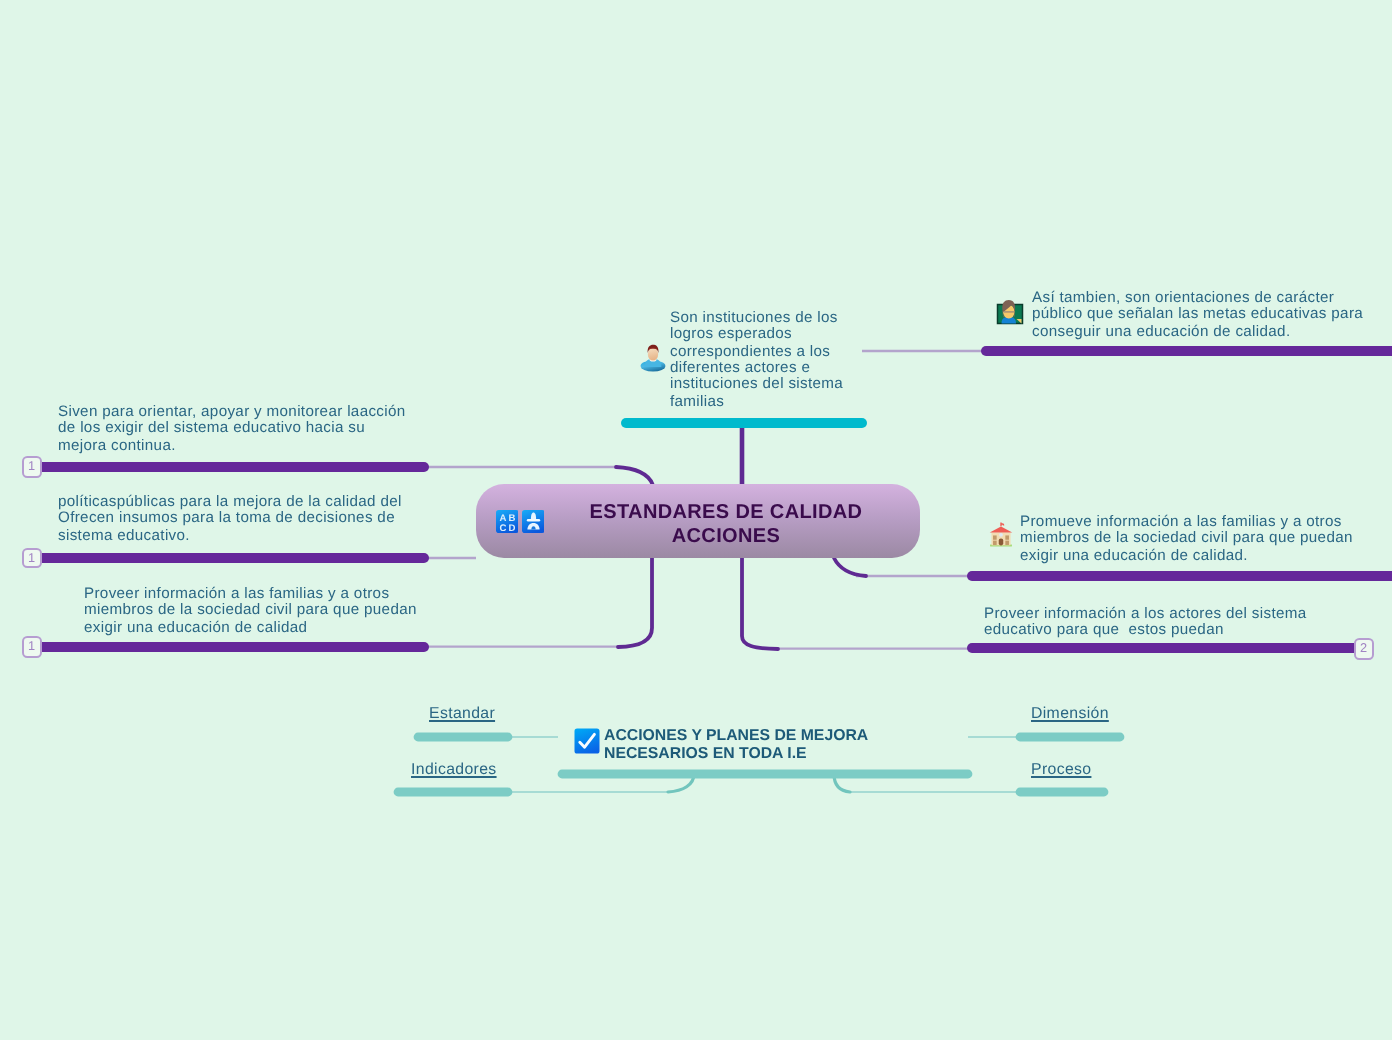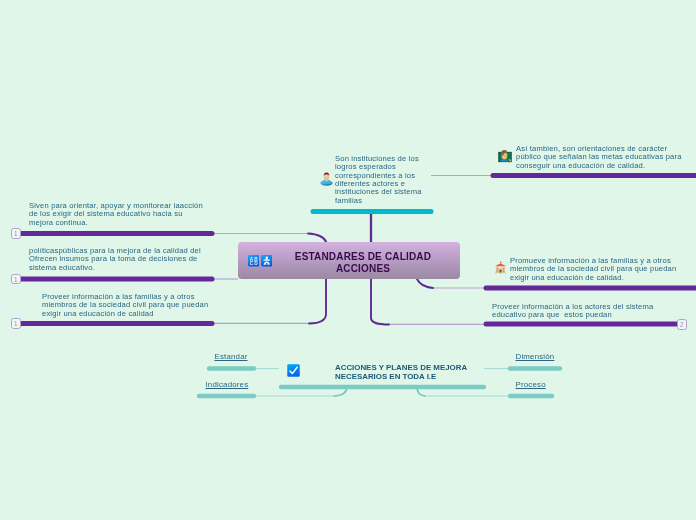--- a/index.html
+++ b/index.html
@@ -3,31 +3,31 @@
 <meta charset="utf-8">
 <title>Mind map - Estandares de Calidad Educativa</title>
 <style>
   html,body{margin:0;padding:0;}
   body{width:696px;height:520px;overflow:hidden;background:#dff6e8;
        font-family:"Liberation Sans",sans-serif;}
   #stage{position:relative;width:696px;height:520px;background:#dff6e8;}
   svg#links{position:absolute;left:0;top:0;width:696px;height:520px;}
   .tb{position:absolute;color:#2a6684;font-size:7.6px;line-height:8.35px;letter-spacing:.17px;}
   .tb span{display:block;white-space:pre;}
-  #central{position:absolute;left:238px;top:242px;width:222px;height:37px;border-radius:4px;
+  #central{position:absolute;left:238px;top:242px;width:222px;height:37px;border-radius:14px;
     background:linear-gradient(to bottom,#d4b2df 0%,#b79dc4 47%,#9b89a3 100%);}
   #central .ttl{position:absolute;left:30px;top:8.5px;width:190px;color:#3a0b4c;font-size:10px;
     font-weight:bold;text-align:center;line-height:12.6px;letter-spacing:.18px;}
   #central .ttl span{display:block;}
   .badge{position:absolute;width:10.5px;height:10.5px;border:1px solid #b69dd1;border-radius:2.6px;
     background:#eef9f0;color:#a184c3;font-size:6.4px;font-weight:normal;text-align:center;
     line-height:9px;box-sizing:border-box;font-family:"Liberation Sans",sans-serif;}
   .ic{position:absolute;}
   #accTitle{position:absolute;color:#1d5a78;font-size:7.9px;font-weight:bold;line-height:9.2px;letter-spacing:0px;}
-  #accTitle span{display:block;margin-left:33px;}
+  #accTitle span{display:block;}
   .lbl{position:absolute;color:#2a6684;font-size:7.9px;letter-spacing:.18px;text-decoration:underline;}
 </style>
 </head>
 <body>
 
 <div id="stage">
 
 <svg id="links" viewBox="0 0 696 520">
 
   <g fill="none" stroke="#b3a4cc" stroke-width="1.15" stroke-linecap="butt">

